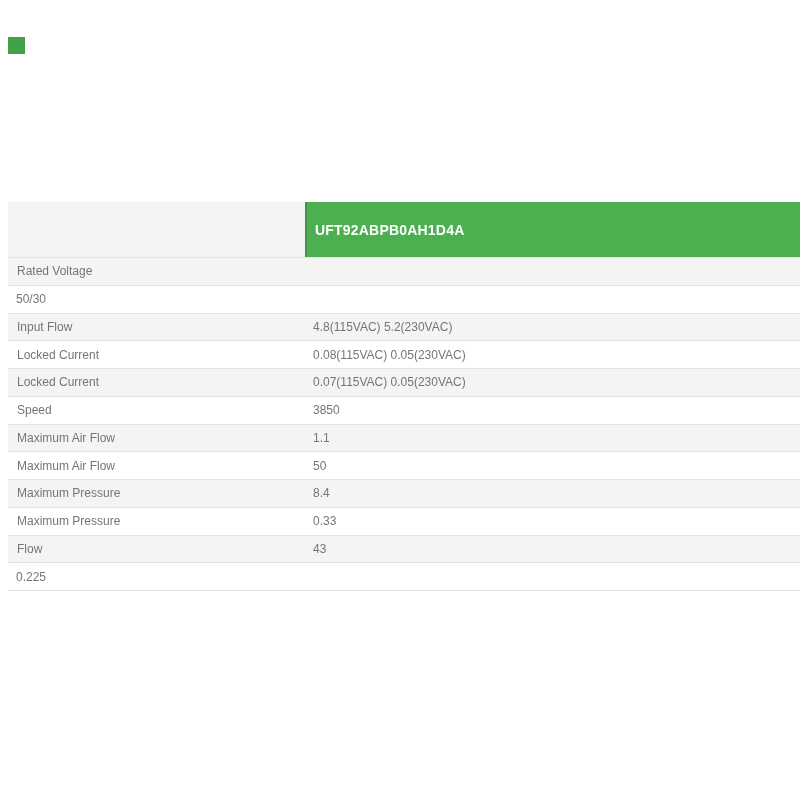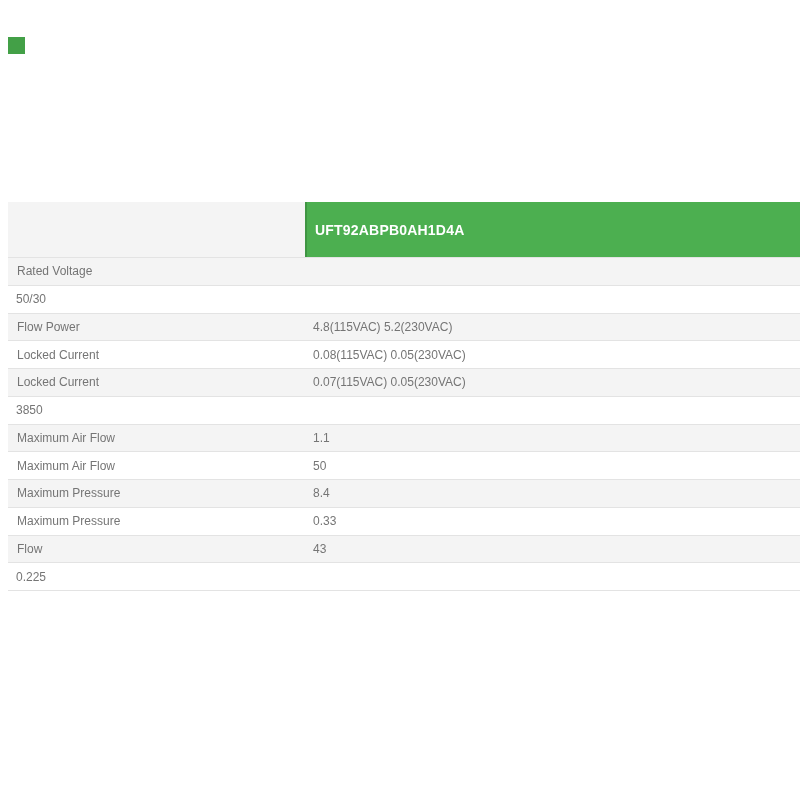--- a/index.html
+++ b/index.html
@@ -96,35 +96,36 @@
     <div id="rows">
   <div class="spec-row">
     <div class="spec-label">Rated Voltage</div>
   </div>
 
   <div class="spec-row">
     <div class="spec-value">50/30</div>
   </div>
 
   <div class="spec-row">
-    <div class="spec-label">Flow Power</div>
+    <div class="spec-label">Input Flow</div>
     <div class="spec-value">4.8(115VAC) 5.2(230VAC)</div>
   </div>
 
   <div class="spec-row">
     <div class="spec-label">Locked Current</div>
     <div class="spec-value">0.08(115VAC) 0.05(230VAC)</div>
   </div>
 
   <div class="spec-row">
     <div class="spec-label">Locked Current</div>
     <div class="spec-value">0.07(115VAC) 0.05(230VAC)</div>
   </div>
 
   <div class="spec-row">
+    <div class="spec-label">Speed</div>
     <div class="spec-value">3850</div>
   </div>
 
   <div class="spec-row">
     <div class="spec-label">Maximum Air Flow</div>
     <div class="spec-value">1.1</div>
   </div>
 
   <div class="spec-row">
     <div class="spec-label">Maximum Air Flow</div>

